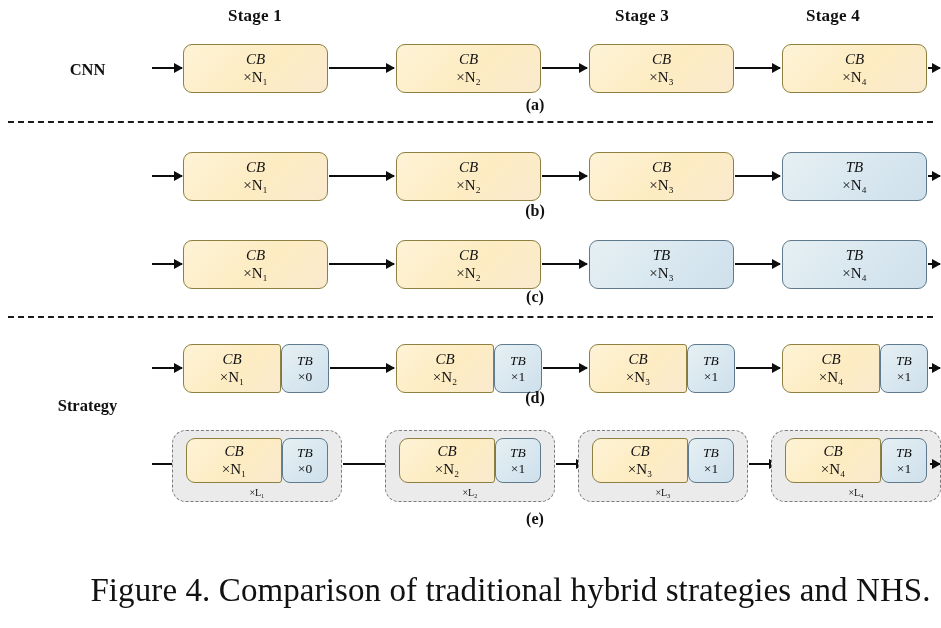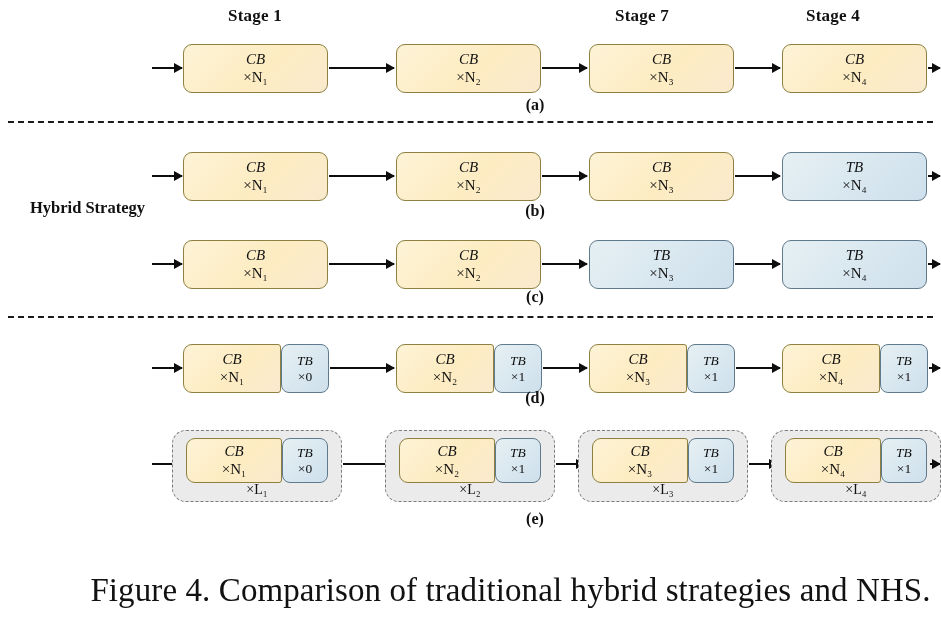--- a/index.html
+++ b/index.html
@@ -98,21 +98,21 @@
     position: absolute;
     box-sizing: border-box;
     border: 1.6px dashed #7c7c7c;
     border-radius: 14px;
     background: #ebebeb;
   }
   .group-label {
     position: absolute;
     width: 100%;
     text-align: center;
-    font-size: 14px;
+    font-size: 10px;
     bottom: 3px;
     left: 0;
   }
 
   
   .arrow {
     position: absolute;
     height: 2px;
     background: #0d0d0d;
   }
@@ -148,30 +148,33 @@
     padding-left: 40px;
   }
 </style>
 </head>
 <body>
 
 <div id="figure">
 
   <div class="stage-headers">
     <div class="stage-header" style="left:175px;">Stage 1</div>
-    <div class="stage-header" style="left:562px;">Stage 7</div>
+    <div class="stage-header" style="left:562px;">Stage 3</div>
     <div class="stage-header" style="left:753px;">Stage 4</div>
   </div>
 
+  <div class="row-label" style="left:0px; top:60px;">
+    <div>CNN</div>
+  </div>
 
   <div class="row-label" style="left:0px; top:198px;">
-    <div>Hybrid Strategy</div>
   </div>
 
   <div class="row-label" style="left:0px; top:396px;">
+    <div>Strategy</div>
   </div>
 
   <div class="separator" style="top:121px;"></div>
   <div class="separator" style="top:316px;"></div>
 
   <div class="diagram-row" style="top:44px; height:50px;">
     <div class="arrow" style="left:152px; top:23px; width:30px;"></div>
 
     <div class="block cb" style="left:183px; top:0px; width:145px; height:49px;">
       <span class="line1">CB</span>

